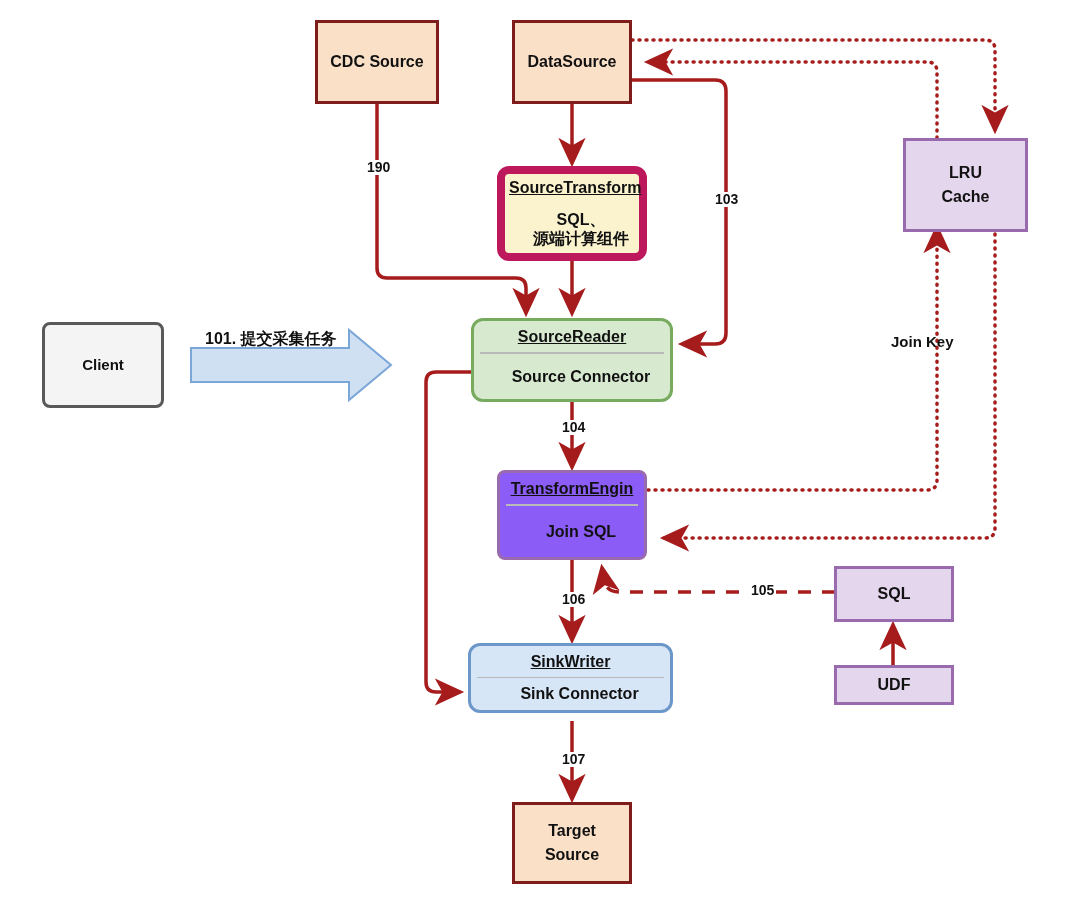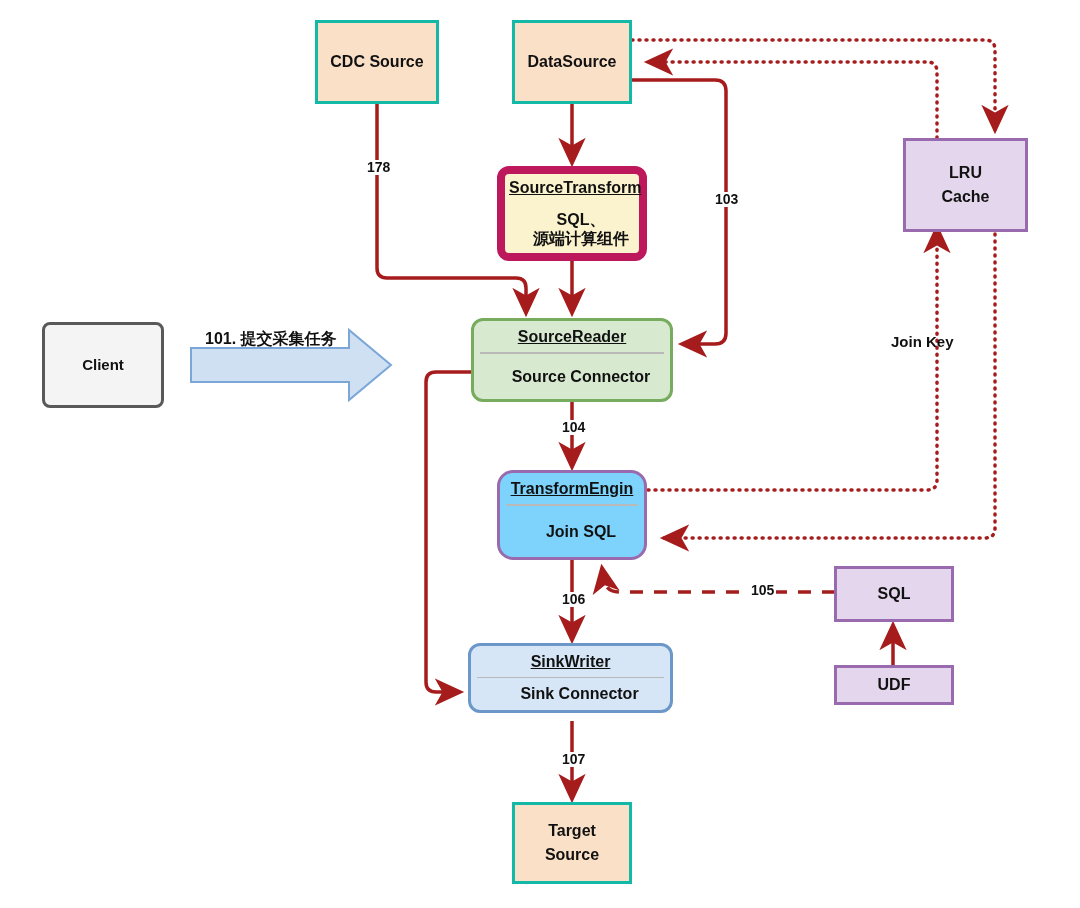--- a/index.html
+++ b/index.html
@@ -56,40 +56,40 @@
     flex: 1;
   }
   .node .single {
     padding: 2px 4px;
     font-weight: bold;
   }
 
   
   .sty-orange {
     background: #fbe0c8;
-    border: 3px solid #14b8a6;
+    border: 3px solid #7f1d1d;
     border-radius: 0;
     font-size: 16px;
   }
   .sty-yellow {
     background: #fbf2ce;
     border: 8px solid #be185d;
     border-radius: 12px;
     font-size: 16px;
   }
   .sty-green {
     background: #d7ead0;
     border: 3px solid #77ab5e;
     border-radius: 12px;
     font-size: 16px;
   }
   .sty-purple-round {
-    background: #7dd3fc;
+    background: #8b5cf6;
     border: 3px solid #9a6aae;
-    border-radius: 16px;
+    border-radius: 8px;
     font-size: 16px;
   }
   .sty-purple {
     background: #e4d6ec;
     border: 3px solid #9a6aae;
     border-radius: 0;
     font-size: 16px;
   }
   .sty-blue {
     background: #d7e6f7;
@@ -209,21 +209,21 @@
   </div>
 
   <div class="node sty-purple" style="left:834px; top:566px; width:120px; height:56px;">
     <div class="single">SQL</div>
   </div>
 
   <div class="node sty-purple" style="left:834px; top:665px; width:120px; height:40px;">
     <div class="single">UDF</div>
   </div>
 
-  <div class="edge-label" style="left:365px; top:160px;">178</div>
+  <div class="edge-label" style="left:365px; top:160px;">190</div>
 
   <div class="edge-label" style="left:713px; top:192px;">103</div>
 
   <div class="edge-label" style="left:560px; top:420px;">104</div>
 
   <div class="edge-label" style="left:749px; top:583px;">105</div>
 
   <div class="edge-label" style="left:560px; top:592px;">106</div>
 
   <div class="edge-label" style="left:560px; top:752px;">107</div>

